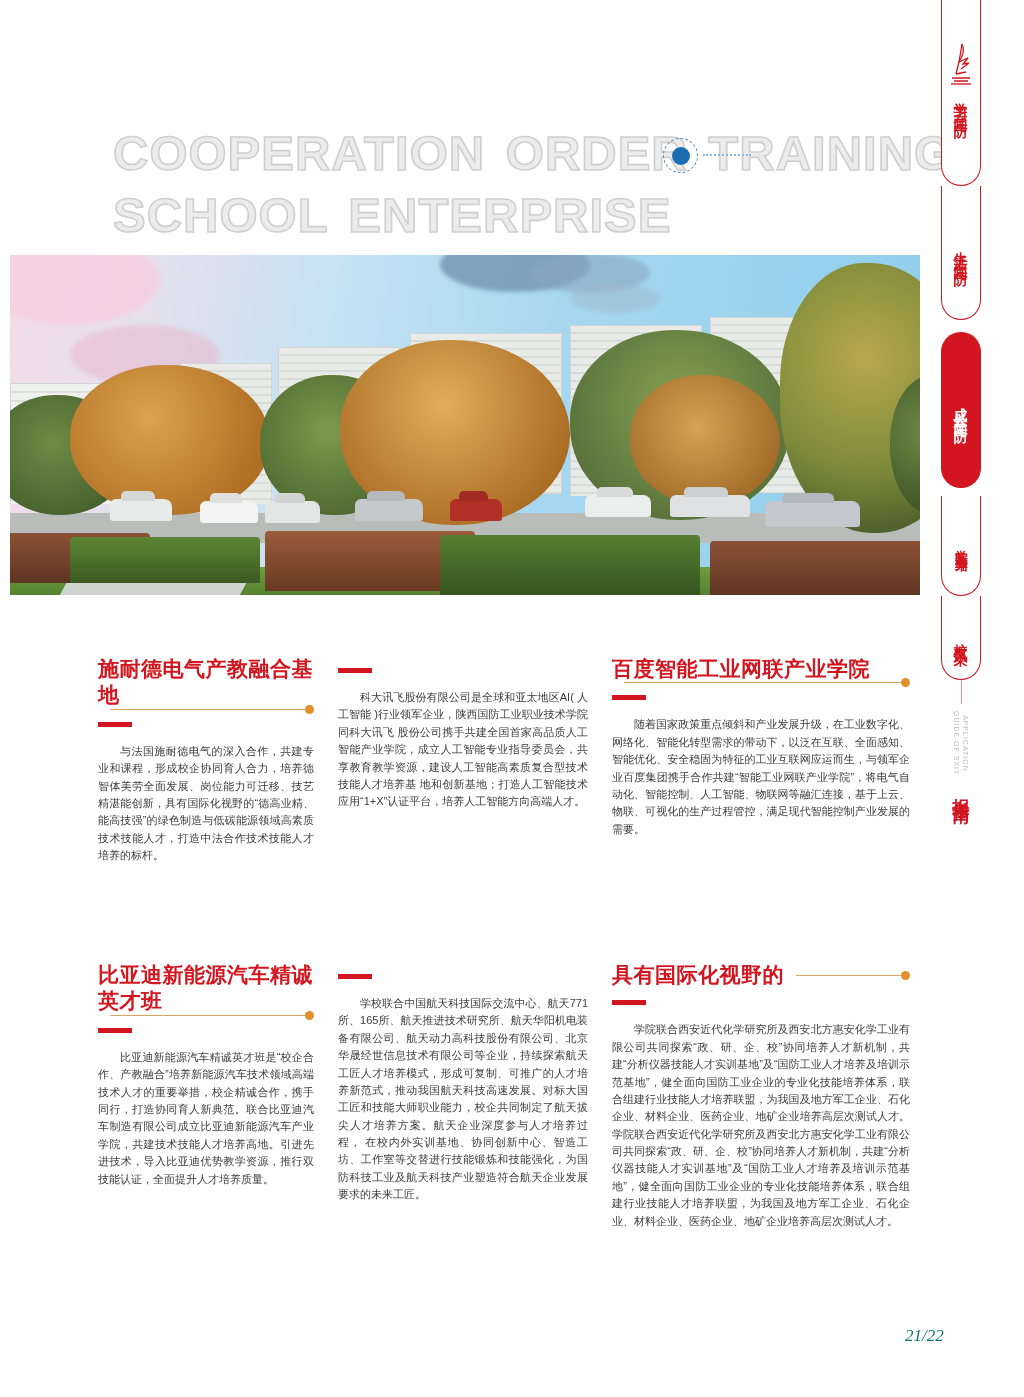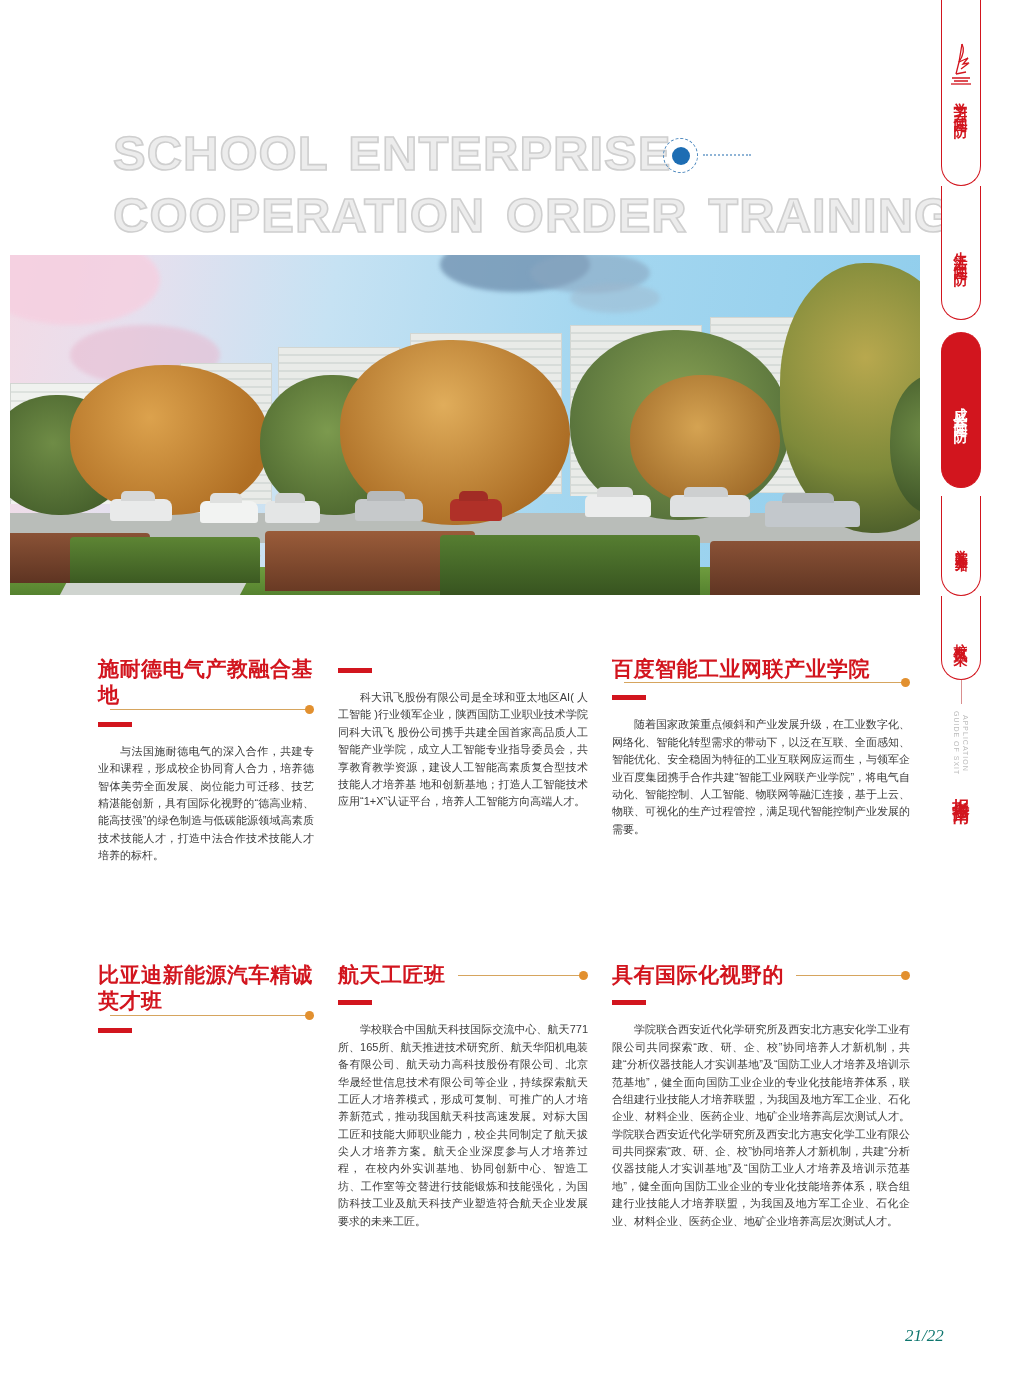--- a/index.html
+++ b/index.html
@@ -103,22 +103,22 @@
   .rail-dots{color:#d2151e;font-size:13px;line-height:4px;text-align:center;margin-top:10px;letter-spacing:0;}
   .rail-dots span{display:block;height:5px;}
   
   .pageno{position:absolute;left:905px;top:1326px;color:#0f766e;
     font-family:"Liberation Serif","DejaVu Serif",serif;font-style:italic;font-size:17px;}
 </style>
 </head>
 <body>
 
 <div class="ghost-title">
+  <div>COOPERATION ORDER TRAINING</div>
   <div>SCHOOL ENTERPRISE</div>
-  <div>COOPERATION ORDER TRAINING</div>
 </div>
 
 <div class="dot-ornament">
   <div class="dot-ring"></div>
   <div class="dot-core"></div>
   <div class="dot-line"></div>
 </div>
 
 <div class="photo">
   <div class="cloud c1"></div>
@@ -183,26 +183,23 @@
   </div>
 </div>
 
 <div class="row row2">
   <div class="article">
     <div class="a-title">
       <span class="t-text">比亚迪新能源汽车精诚英才班</span>
       <span class="rule"></span>
     </div>
     <div class="a-dash"></div>
-  </div>
-  <div class="article">
-    <div class="a-title">
-      <span class="t-text">航天工匠班</span>
-      <span class="rule"></span>
-    </div>
+    <div class="a-body">比亚迪新能源汽车精诚英才班是“校企合作、产教融合”培养新能源汽车技术领域高端技术人才的重要举措，校企精诚合作，携手同行，打造协同育人新典范。联合比亚迪汽车制造有限公司成立比亚迪新能源汽车产业学院，共建技术技能人才培养高地。引进先进技术，导入比亚迪优势教学资源，推行双技能认证，全面提升人才培养质量。</div>
+  </div>
+  <div class="article">
     <div class="a-dash"></div>
     <div class="a-body">学校联合中国航天科技国际交流中心、航天771所、165所、航天推进技术研究所、航天华阳机电装备有限公司、航天动力高科技股份有限公司、北京华晟经世信息技术有限公司等企业，持续探索航天工匠人才培养模式，形成可复制、可推广的人才培养新范式，推动我国航天科技高速发展。对标大国工匠和技能大师职业能力，校企共同制定了航天拔尖人才培养方案。航天企业深度参与人才培养过程， 在校内外实训基地、协同创新中心、智造工坊、工作室等交替进行技能锻炼和技能强化，为国防科技工业及航天科技产业塑造符合航天企业发展要求的未来工匠。</div>
   </div>
   <div class="article">
     <div class="a-title">
       <span class="t-text">具有国际化视野的</span>
       <span class="rule"></span>
     </div>
     <div class="a-dash"></div>
     <div class="a-body">学院联合西安近代化学研究所及西安北方惠安化学工业有限公司共同探索“政、研、企、校”协同培养人才新机制，共建“分析仪器技能人才实训基地”及“国防工业人才培养及培训示范基地”，健全面向国防工业企业的专业化技能培养体系，联合组建行业技能人才培养联盟，为我国及地方军工企业、石化企业、材料企业、医药企业、地矿企业培养高层次测试人才。学院联合西安近代化学研究所及西安北方惠安化学工业有限公司共同探索“政、研、企、校”协同培养人才新机制，共建“分析仪器技能人才实训基地”及“国防工业人才培养及培训示范基地”，健全面向国防工业企业的专业化技能培养体系，联合组建行业技能人才培养联盟，为我国及地方军工企业、石化企业、材料企业、医药企业、地矿企业培养高层次测试人才。</div>

